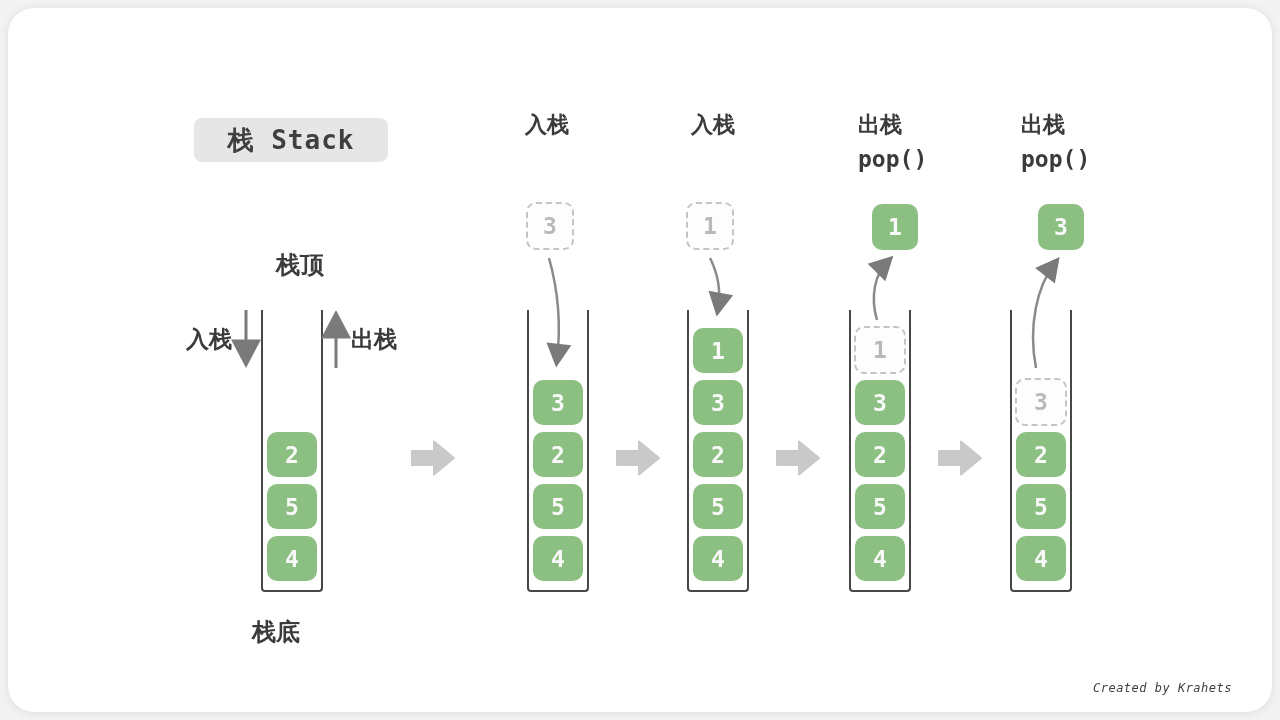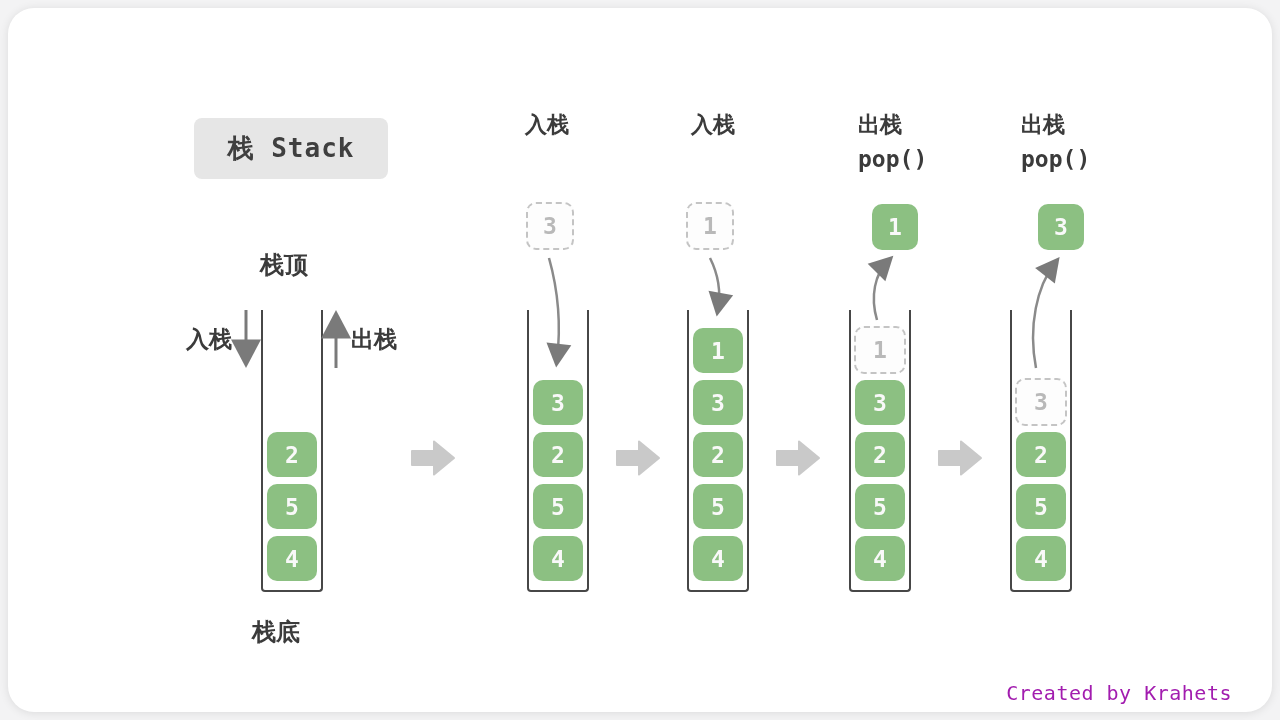--- a/index.html
+++ b/index.html
@@ -12,21 +12,21 @@
   .card {
     position: absolute;
     left: 8px; top: 8px; right: 8px; bottom: 8px;
     background: #ffffff;
     border-radius: 26px;
     box-shadow: 0 1px 10px rgba(0,0,0,0.10);
   }
   .abs { position: absolute; }
 
   .title-box {
-    left: 186px; top: 110px; width: 194px; height: 61px;
+    left: 186px; top: 110px; width: 194px; height: 44px;
     background: #e6e6e6;
     border-radius: 8px;
     display: flex; align-items: center; justify-content: center;
     font-family: "DejaVu Sans Mono", "Liberation Mono", monospace;
     font-weight: bold;
     font-size: 26px;
     color: #3f3f3f;
     letter-spacing: 1px;
   }
 
@@ -97,35 +97,36 @@
   }
   .float-box.solid {
     background: #8cc082;
     color: #f9f9f9;
     width: 46px; height: 46px;
   }
 
   .watermark {
     right: 40px; top: 673px;
     font-family: "DejaVu Sans Mono", "Liberation Mono", monospace;
-    font-size: 20px;
-    color: #a21caf;
+    font-size: 12px;
+    color: #404040;
     letter-spacing: 0.5px;
+    font-style: italic;
   }
 
   svg.overlay { position: absolute; left: 0; top: 0; pointer-events: none; }
 </style>
 </head>
 <body>
 
 <div class="card">
 
   <div class="abs title-box">栈 Stack</div>
 
-  <div class="abs zh-label" style="left:240px; top:241px; width:72px;">栈顶</div>
+  <div class="abs zh-label" style="left:256px; top:241px; width:72px;">栈顶</div>
   <div class="abs zh-label" style="left:232px; top:608px; width:72px;">栈底</div>
 
   <div class="abs zh-label" style="left:176px; top:316px; width:50px; font-size:23px;">入栈</div>
   <div class="abs zh-label" style="left:341px; top:316px; width:50px; font-size:23px;">出栈</div>
 
   <div class="abs op" style="left:517px;">
     <div class="op-name">入栈</div>
   </div>
   <div class="abs op" style="left:683px;">
     <div class="op-name">入栈</div>

